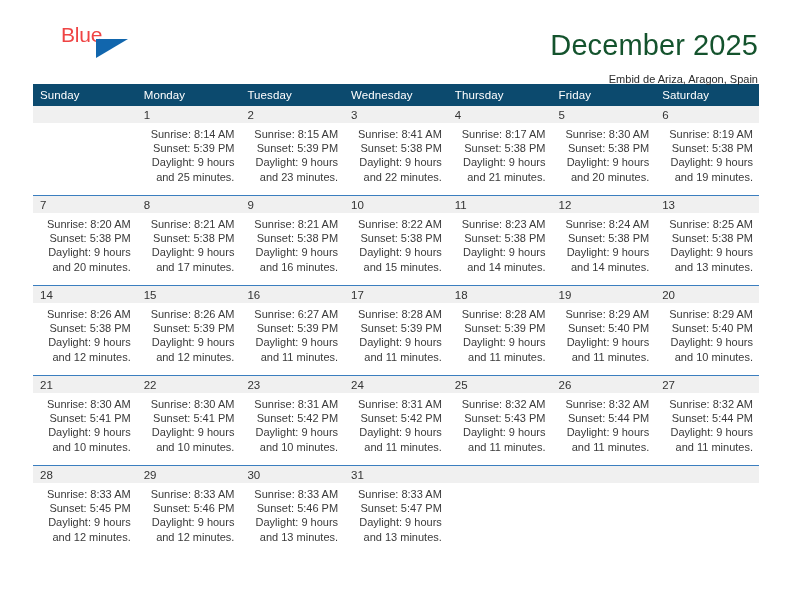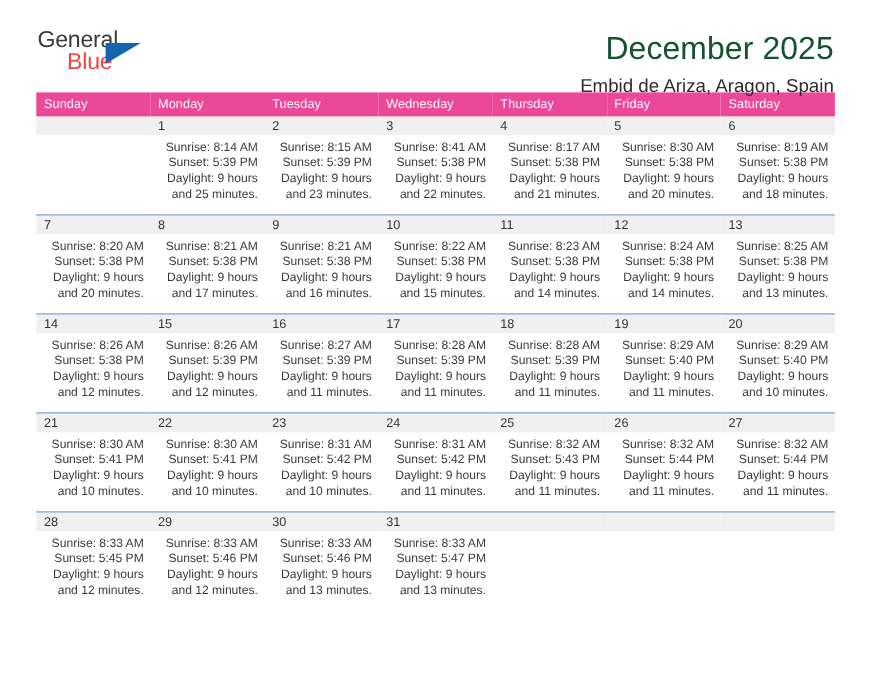--- a/index.html
+++ b/index.html
@@ -49,35 +49,35 @@
   }
   .title-block { text-align: right; padding-top: 2px; }
   .cal-title {
     font-size: 29px;
     font-weight: normal;
     color: #14532d;
     line-height: 34px;
     letter-spacing: 0.1px;
   }
   .cal-subtitle {
-    font-size: 17px;
+    font-size: 11px;
     color: #2b2b2b;
     line-height: 20px;
     margin-top: 7px;
   }
 
   
   .cal-wrap { padding: 0 33px; margin-top: 6px; }
   table.calendar {
     width: 726px;
     border-collapse: collapse;
     table-layout: fixed;
   }
   table.calendar th {
-    background: #ec4899;
+    background: #0c4a6e;
     color: #ffffff;
     font-size: 11.5px;
     font-weight: normal;
     text-align: left;
     padding: 5px 0 5px 7px;
     height: 22px;
     letter-spacing: 0.1px;
   }
   table.calendar td {
     vertical-align: top;
@@ -106,21 +106,20 @@
   .cell-body div { white-space: nowrap; }
 </style>
 </head>
 <body>
 
 <div class="page">
 
   <div class="header">
 
     <div class="logo">
-      <span class="logo-general">General</span>
       <span class="logo-flag"></span>
       <span class="logo-blue">Blue</span>
     </div>
 
     <div class="title-block">
       <div class="cal-title">December 2025</div>
       <div class="cal-subtitle">Embid de Ariza, Aragon, Spain</div>
     </div>
 
   </div>
@@ -200,21 +199,21 @@
                 </div>
               </div>
             </td>
             <td class="">
               <div class="cell-inner">
                 <div class="daynum-band">6</div>
                 <div class="cell-body">
                   <div>Sunrise: 8:19 AM</div>
                   <div>Sunset: 5:38 PM</div>
                   <div>Daylight: 9 hours</div>
-                  <div>and 18 minutes.</div>
+                  <div>and 19 minutes.</div>
                 </div>
               </div>
             </td>
           </tr>
           <tr class="week-row">
             <td class="">
               <div class="cell-inner">
                 <div class="daynum-band">7</div>
                 <div class="cell-body">
                   <div>Sunrise: 8:20 AM</div>
@@ -311,21 +310,21 @@
                   <div>Sunset: 5:39 PM</div>
                   <div>Daylight: 9 hours</div>
                   <div>and 12 minutes.</div>
                 </div>
               </div>
             </td>
             <td class="">
               <div class="cell-inner">
                 <div class="daynum-band">16</div>
                 <div class="cell-body">
-                  <div>Sunrise: 8:27 AM</div>
+                  <div>Sunrise: 6:27 AM</div>
                   <div>Sunset: 5:39 PM</div>
                   <div>Daylight: 9 hours</div>
                   <div>and 11 minutes.</div>
                 </div>
               </div>
             </td>
             <td class="">
               <div class="cell-inner">
                 <div class="daynum-band">17</div>
                 <div class="cell-body">

